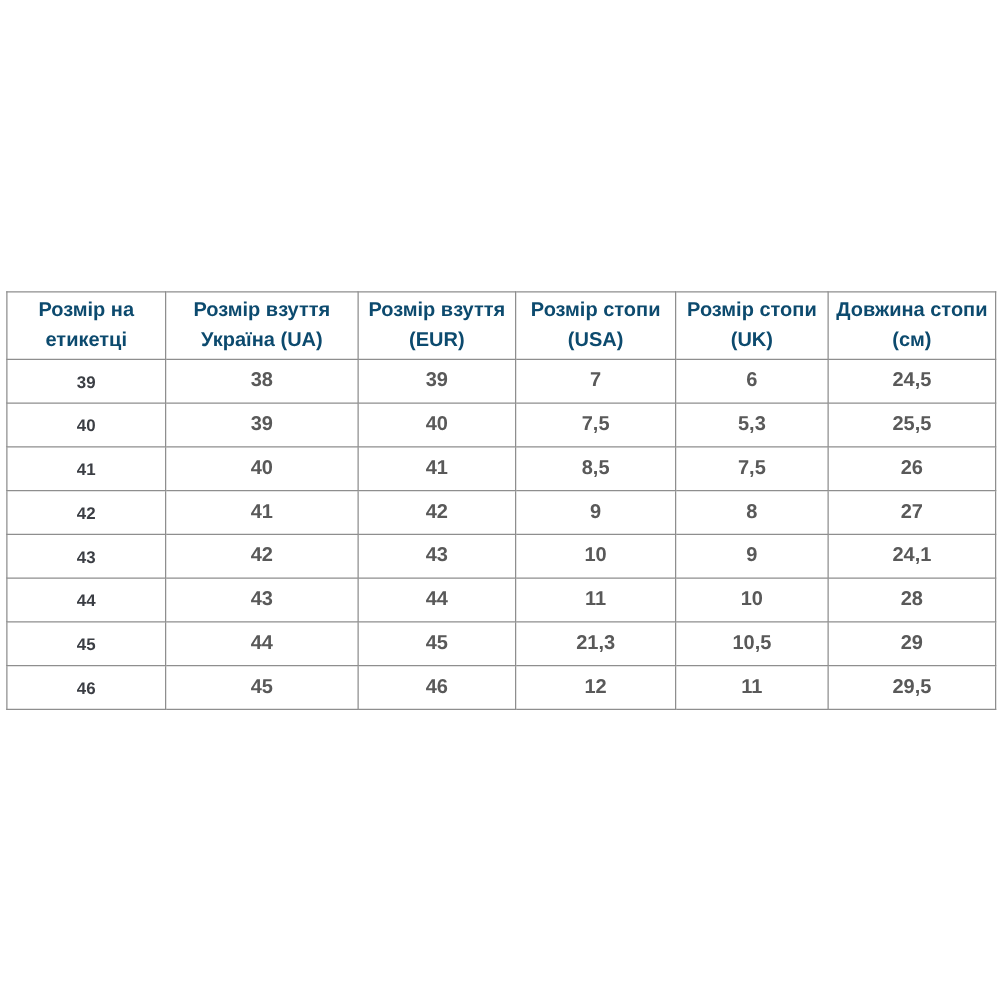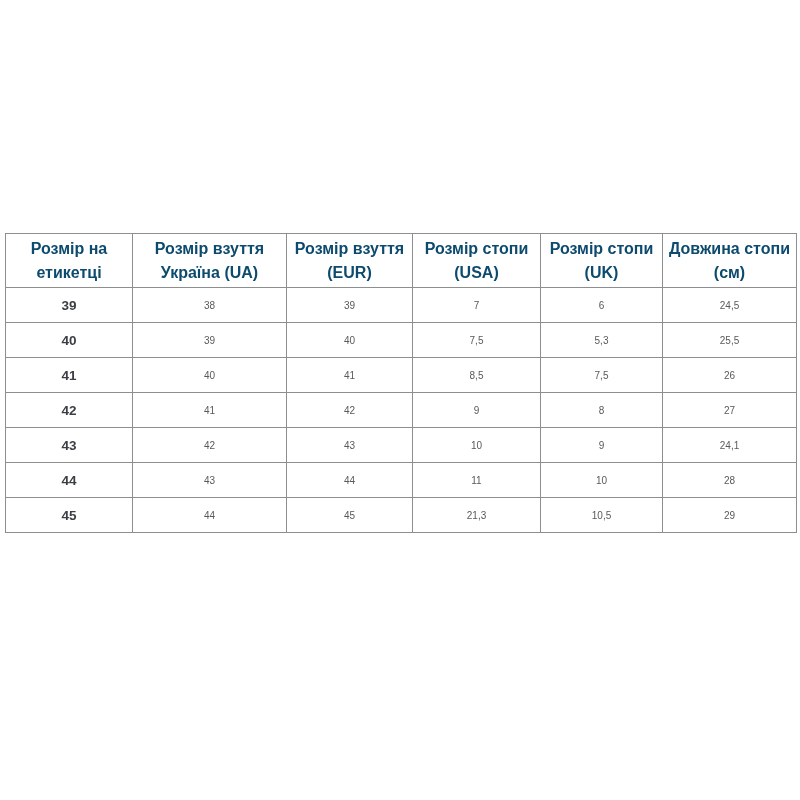--- a/index.html
+++ b/index.html
@@ -34,22 +34,22 @@
   }
   table.size-table th {
     height: 54px;
     font-size: 16px;
     font-weight: bold;
     color: #0c4a6e;
     line-height: 1.5;
   }
   table.size-table td {
     height: 35px;
-    font-size: 10px;
-    font-weight: normal;
+    font-size: 16px;
+    font-weight: bold;
     color: #595959;
   }
   table.size-table td.label-col {
     font-weight: bold;
     color: #3b3e44;
     font-size: 13.5px;
   }
   col.c1 { width: 127px; }
   col.c2 { width: 154px; }
   col.c3 { width: 126px; }
@@ -130,15 +130,23 @@
         <td>28</td>
       </tr>
       <tr>
         <td class="label-col">45</td>
         <td>44</td>
         <td>45</td>
         <td>21,3</td>
         <td>10,5</td>
         <td>29</td>
       </tr>
+      <tr>
+        <td class="label-col">46</td>
+        <td>45</td>
+        <td>46</td>
+        <td>12</td>
+        <td>11</td>
+        <td>29,5</td>
+      </tr>
     </tbody>
   </table>
 </div>
 
 </body></html>

